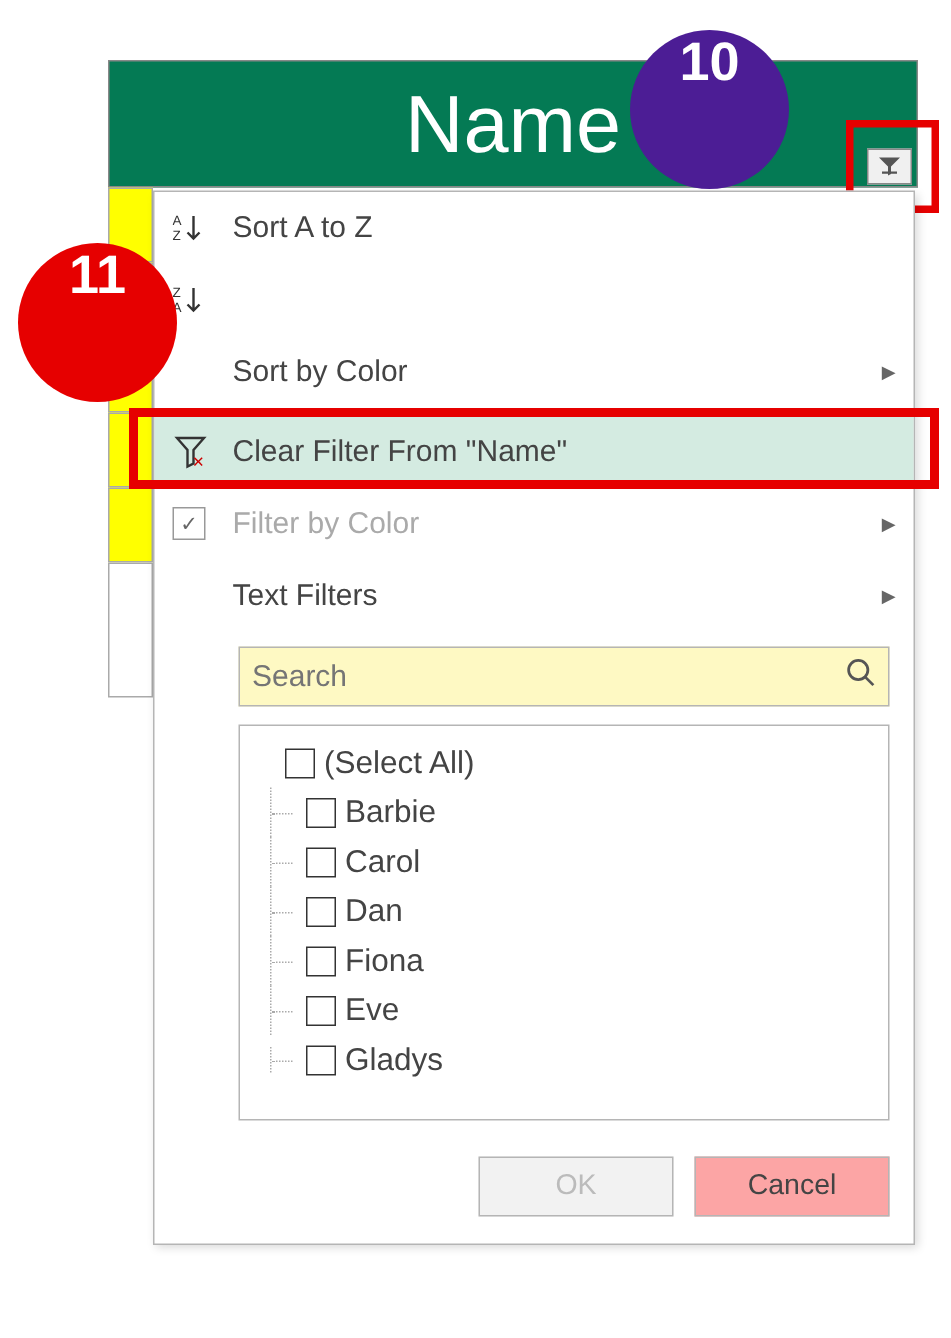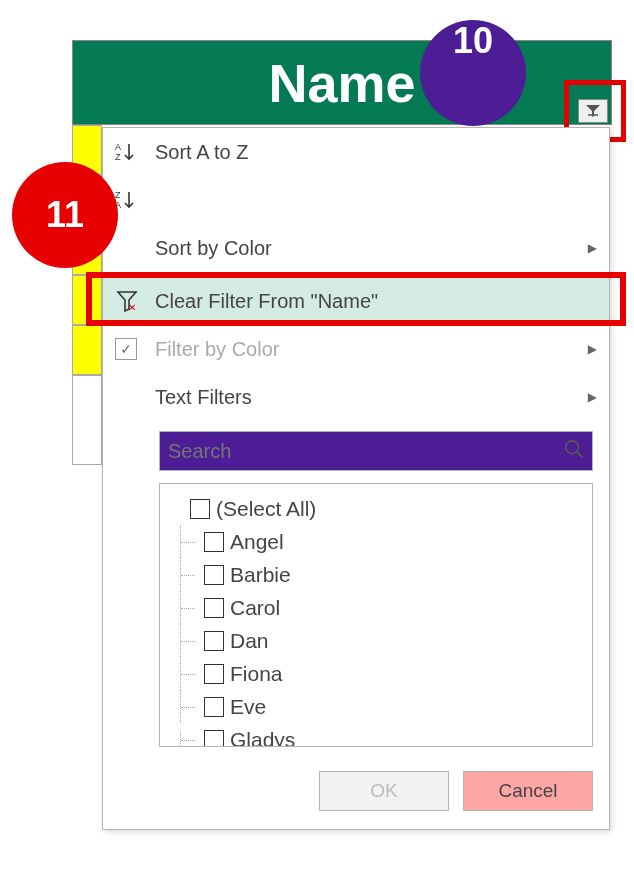--- a/index.html
+++ b/index.html
@@ -1,46 +1,46 @@
 <!DOCTYPE html>
 <html><head>
   <meta charset="utf-8">
   <style>
     * { box-sizing: border-box; margin: 0; padding: 0; }
     body { font-family: "Segoe UI", Arial, sans-serif; background: #fff; width: 634px; height: 892px; position: relative; }
     
-    .header-cell { position: absolute; top: 40px; left: 72px; width: 540px; height: 85px; background: #047a54; color: #fff; font-size: 54px; font-weight: bold; display: flex; align-items: center; justify-content: center; border: 1px solid #888; }
+    .header-cell { position: absolute; top: 40px; left: 72px; width: 540px; height: 85px; background: #047a54; color: #fff; font-size: 54px; font-weight: normal; display: flex; align-items: center; justify-content: center; border: 1px solid #888; }
     
     .filter-button { position: absolute; top: 99px; left: 578px; width: 30px; height: 24px; background: #f0f0f0; border: 1px solid #888; display: flex; align-items: center; justify-content: center; }
     .filter-button svg { width: 16px; height: 16px; }
     
     .red-box-10 { position: absolute; top: 80px; left: 564px; width: 62px; height: 62px; border: 5px solid #e60000; }
     
     .callout-10 { position: absolute; top: 20px; left: 420px; width: 106px; height: 106px; border-radius: 50%; background: #4c1d95; color: #fff; display: flex; align-items: flex-start; justify-content: center; font-size: 36px; font-weight: bold; z-index: 10; }
-    .callout-11 { position: absolute; top: 162px; left: 12px; width: 106px; height: 106px; border-radius: 50%; background: #e60000; color: #fff; display: flex; align-items: center; justify-content: center; font-size: 36px; font-weight: bold; z-index: 10; }
+    .callout-11 { position: absolute; top: 162px; left: 12px; width: 106px; height: 106px; border-radius: 50%; background: #e60000; color: #fff; display: flex; justify-content: center; font-size: 36px; font-weight: bold; z-index: 10; }
     
     .side-cells { position: absolute; top: 125px; left: 72px; width: 30px; }
     .side-cell { width: 30px; height: 50px; background: #ffff00; border: 1px solid #aaa; }
     .side-cell.white { background: #fff; height: 90px; }
     
     .dropdown { position: absolute; top: 127px; left: 102px; width: 508px; background: #fff; border: 1px solid #b5b5b5; box-shadow: 2px 2px 6px rgba(0,0,0,0.15); z-index: 5; }
     
     .menu-item { display: flex; align-items: center; height: 48px; padding: 0 12px 0 12px; font-size: 20px; color: #444; cursor: pointer; }
     .menu-item .icon-slot { width: 40px; display: flex; align-items: center; justify-content: flex-start; flex-shrink: 0; }
     .menu-item .label { flex: 1; }
     .menu-item .arrow { color: #666; font-size: 12px; }
     .menu-item.disabled { color: #aaa; }
     .menu-item.highlighted { background: #d4ebe1; }
     
     .separator { height: 1px; background: #e0e0e0; margin: 2px 12px; }
     
     .red-box-11 { position: absolute; top: 272px; left: 86px; width: 540px; height: 54px; border: 6px solid #e60000; z-index: 8; }
     
     .search-row { padding: 10px 16px 6px 56px; }
-    .search-box { width: 100%; height: 40px; border: 1px solid #b5b5b5; padding: 0 40px 0 8px; font-size: 20px; color: #888; background: #4c1d95; }
+    .search-box { width: 100%; height: 40px; border: 1px solid #b5b5b5; padding: 0 40px 0 8px; font-size: 20px; color: #888; background: #fef9c3; }
     .search-wrap { position: relative; }
     .search-icon-pos { position: absolute; right: 8px; top: 50%; transform: translateY(-50%); }
     
     .tree-container { margin: 6px 16px 10px 56px; border: 1px solid #b5b5b5; height: 264px; padding: 8px 6px; overflow: hidden; }
     .tree-item { display: flex; align-items: center; height: 33px; }
     .tree-dots-root { width: 24px; height: 100%; position: relative; flex-shrink: 0; }
     .tree-dots { width: 24px; height: 100%; border-left: 1px dotted #aaa; position: relative; flex-shrink: 0; margin-left: 14px; }
     .tree-dots::before { content: ""; position: absolute; top: 50%; left: 0; width: 14px; border-top: 1px dotted #aaa; }
     .tree-item.last .tree-dots { height: 50%; border-left: 1px dotted #aaa; }
     .tree-checkbox { width: 20px; height: 20px; border: 1px solid #333; background: #fff; flex-shrink: 0; margin-right: 6px; }
@@ -137,25 +137,20 @@
 
   <div class="tree-container">
     <div class="tree-item">
       <span class="tree-dots-root"></span>
       <span class="tree-checkbox"></span>
       <span class="tree-label">(Select All)</span>
     </div>
     <div class="tree-item">
       <span class="tree-dots"></span>
       <span class="tree-checkbox"></span>
-      <span class="tree-label">Angel</span>
-    </div>
-    <div class="tree-item">
-      <span class="tree-dots"></span>
-      <span class="tree-checkbox"></span>
       <span class="tree-label">Barbie</span>
     </div>
     <div class="tree-item">
       <span class="tree-dots"></span>
       <span class="tree-checkbox"></span>
       <span class="tree-label">Carol</span>
     </div>
     <div class="tree-item">
       <span class="tree-dots"></span>
       <span class="tree-checkbox"></span>

